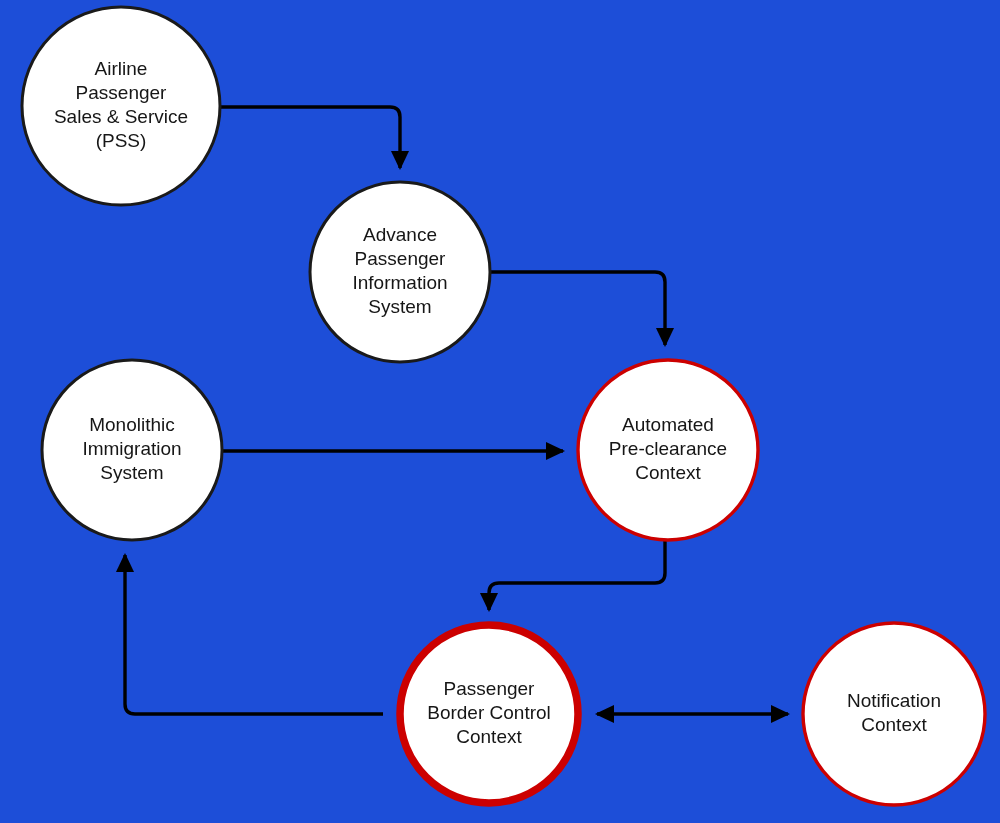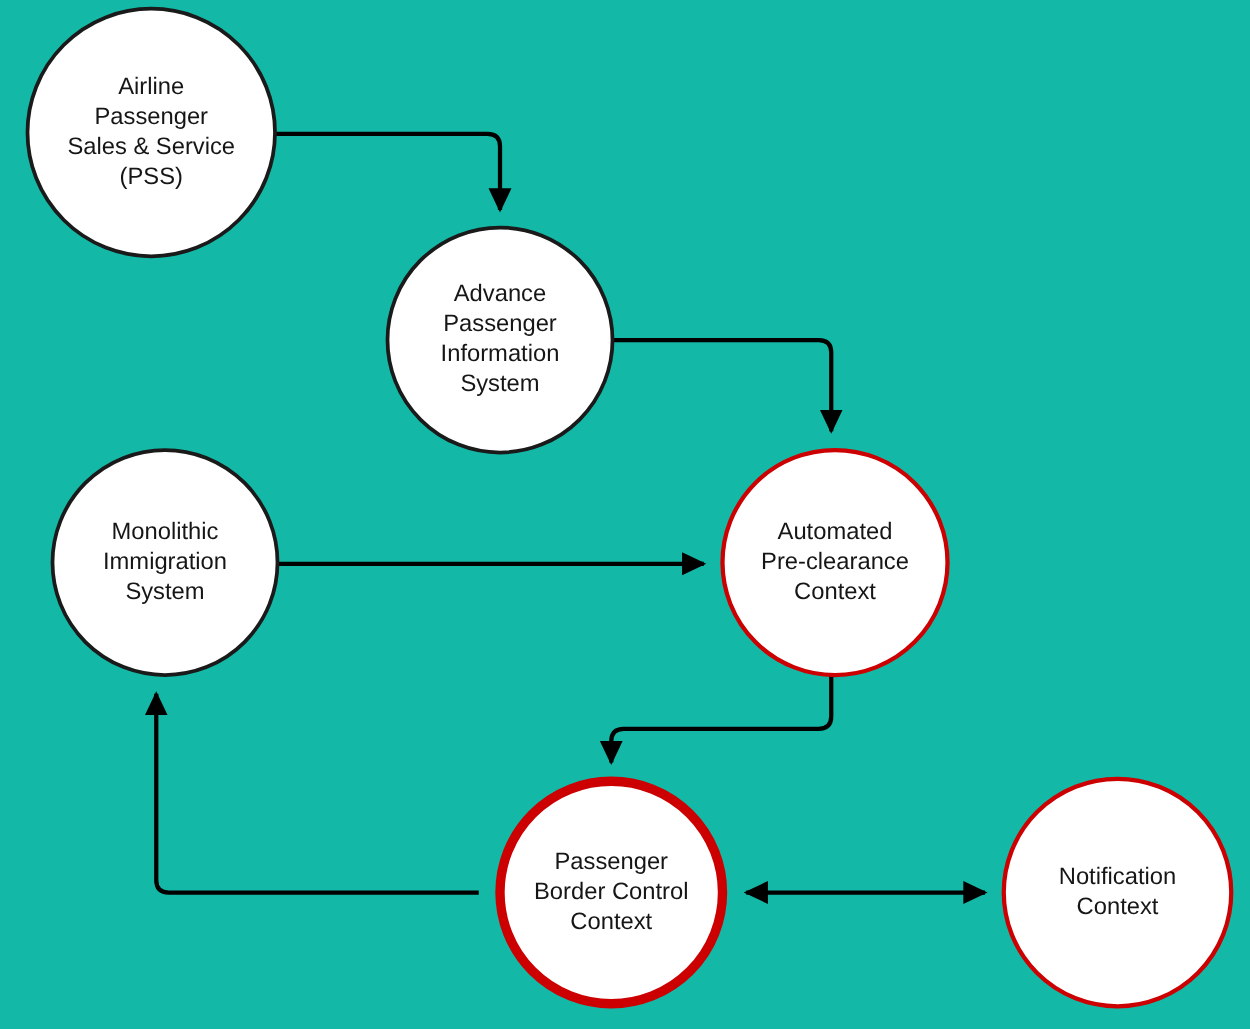--- a/index.html
+++ b/index.html
@@ -8,21 +8,21 @@
     padding: 0;
     background: #ffffff;
   }
   body {
     font-family: "Liberation Sans", sans-serif;
   }
   #diagram-canvas {
     position: relative;
     width: 1000px;
     height: 823px;
-    background: #14b8a6;
+    background: #1d4ed8;
     overflow: hidden;
   }
   #diagram-svg {
     position: absolute;
     left: 0;
     top: 0;
     width: 1000px;
     height: 823px;
     display: block;
   }

